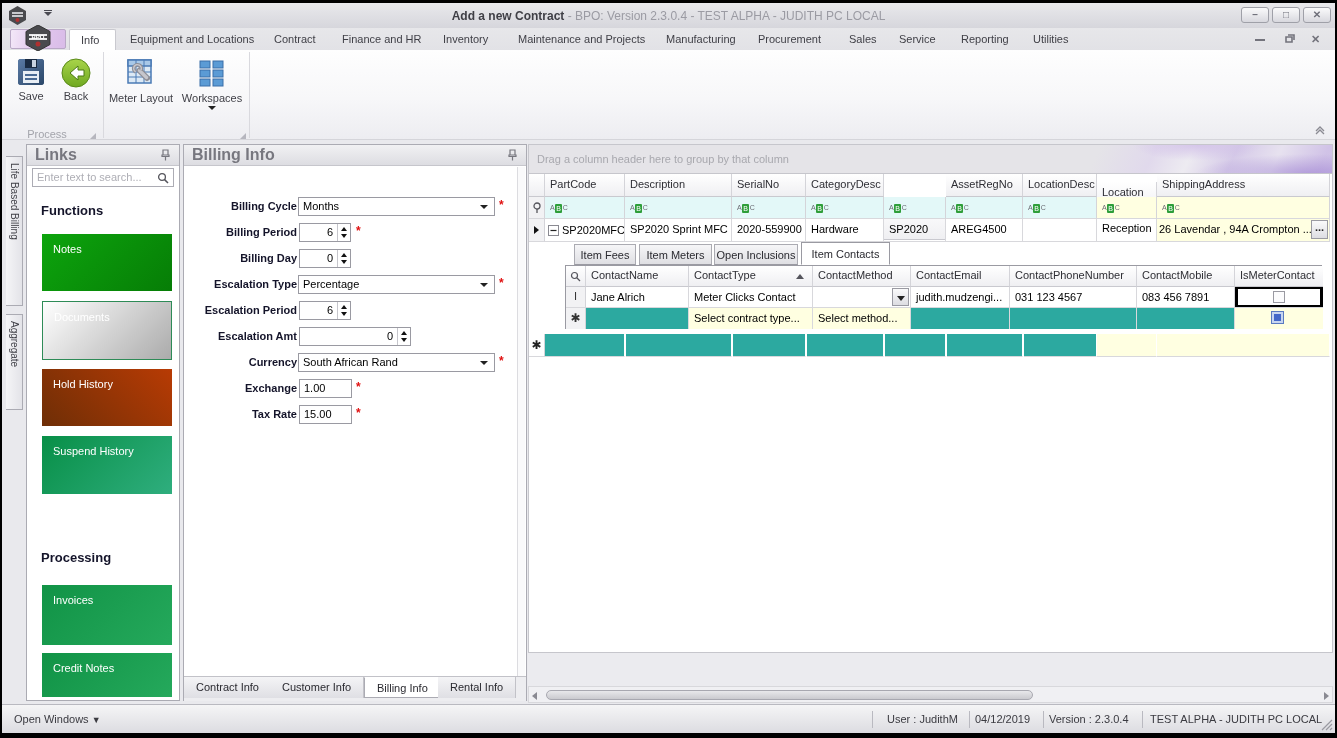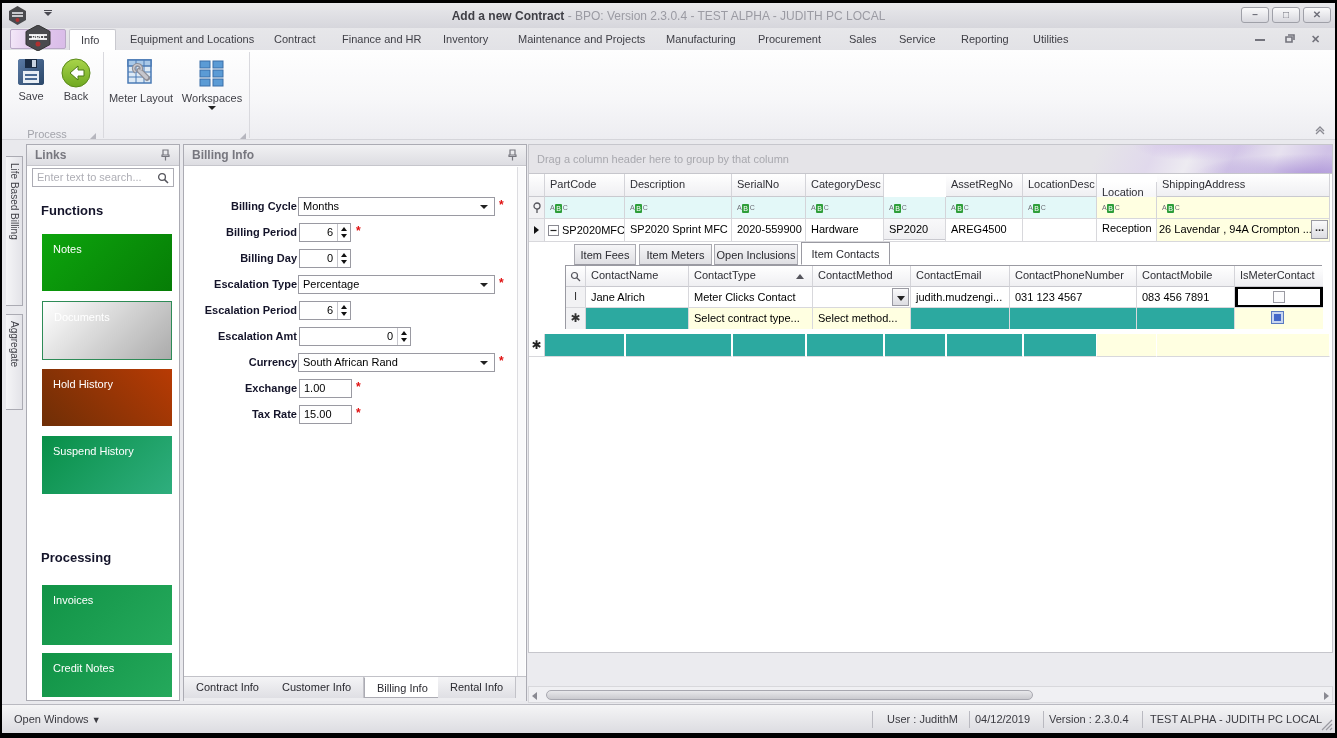--- a/index.html
+++ b/index.html
@@ -27,21 +27,21 @@
 .rsep { position:absolute; top:2px; width:1px; height:86px; background:#D9D9DE; }
 .ribbonbtn { position:absolute; top:7px; text-align:center; color:#3F3F46; font-size:11px; white-space:nowrap; }
 
 #workspace { position:absolute; left:0; top:138px; width:1333px; height:563px; background:#E9E9ED; }
 
 .vtab { position:absolute; left:4px; width:17px; background:linear-gradient(90deg,#F5F5F7,#E3E3E8); border:1px solid #ABABB3; border-left:none; color:#3F3F46; font-size:10px; }
 .vtab span { writing-mode:vertical-rl; display:block; margin:6px auto 0 auto; white-space:nowrap; }
 
 .panel { position:absolute; background:#FFFFFF; border:1px solid #ABABB3; }
 .pcaption { position:absolute; left:0; top:0; right:0; height:21px; background:linear-gradient(#F1F1F3,#DDDDE2);
-  border-bottom:1px solid #C6C6CC; color:#77777F; font-weight:bold; font-size:12px; line-height:20px; padding-left:8px; }
+  border-bottom:1px solid #C6C6CC; color:#77777F; font-weight:bold; font-size:16px; line-height:20px; padding-left:8px; }
 .pin { position:absolute; top:4px; width:11px; height:13px; }
 
 #searchbox { position:absolute; left:5px; top:23px; right:5px; height:19px; border:1px solid #ACACB4; background:#fff; color:#AEAEB5; font-size:11px; line-height:17px; padding-left:4px; }
 .lbtn { position:absolute; left:15px; width:130px; color:#fff; font-size:11px; padding:9px 0 0 11px; }
 .sechdr { position:absolute; left:14px; font-weight:bold; font-size:13px; color:#14142A; }
 
 .flabel { position:absolute; font-weight:bold; color:#14142A; font-size:11px; text-align:right; width:110px; }
 .fbox { position:absolute; border:1px solid #9A9AA2; background:#fff; font-size:11px; color:#000; }
 .star { position:absolute; color:#E01010; font-weight:bold; font-size:12px; }
 .ddarrow { position:absolute; right:6px; top:7px; width:0; height:0; border-left:4px solid transparent; border-right:4px solid transparent; border-top:4px solid #222; }

